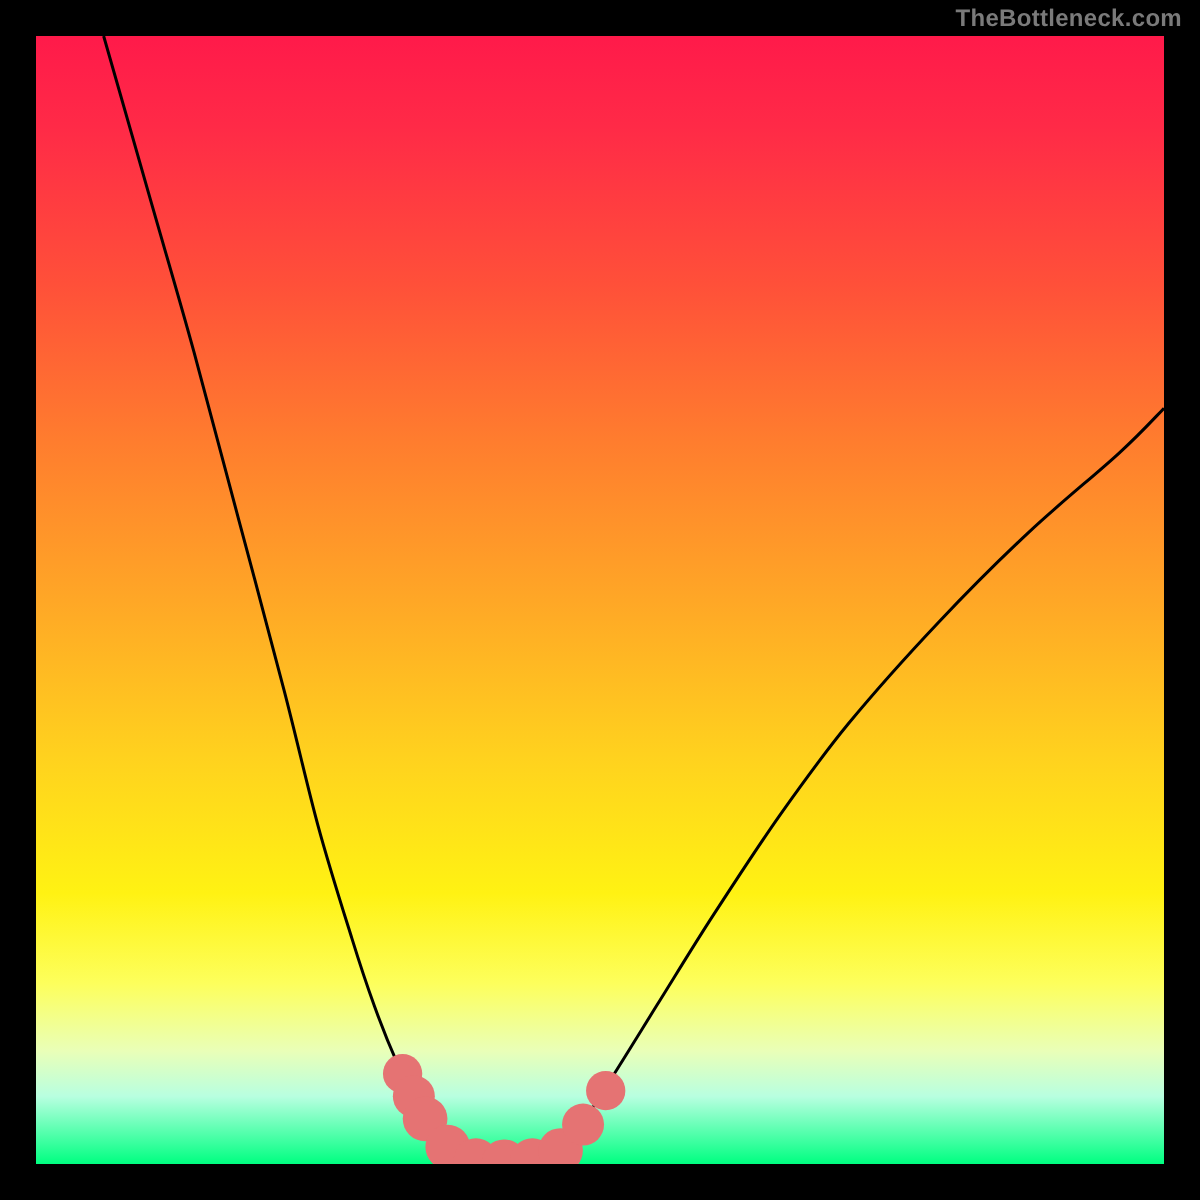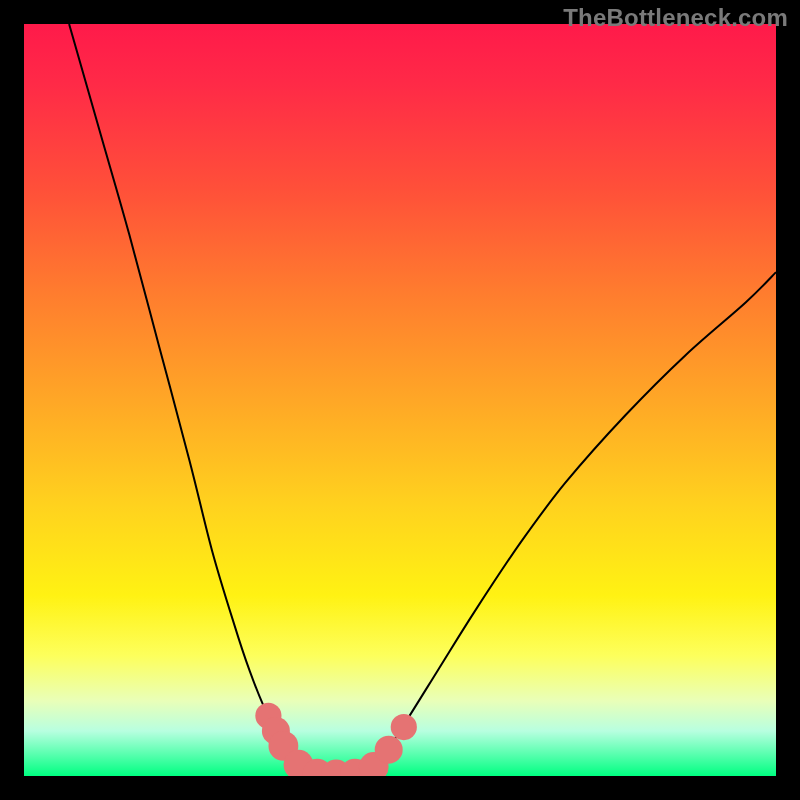--- a/index.html
+++ b/index.html
@@ -28,21 +28,21 @@
       #fdff5c 84%,
       #e9ffb8 90%,
       #b8ffe0 94%,
       #00ff81 100%);
   }
   .watermark {
     position: absolute;
     top: 4px;
     right: 12px;
     color: #7a7a7a;
-    font-size: 24px;
+    font-size: 16px;
     font-weight: 600;
     letter-spacing: 0.2px;
     z-index: 5;
   }
   svg.curves {
     position: absolute;
     left: 0;
     top: 0;
     width: 752px;
     height: 752px;

